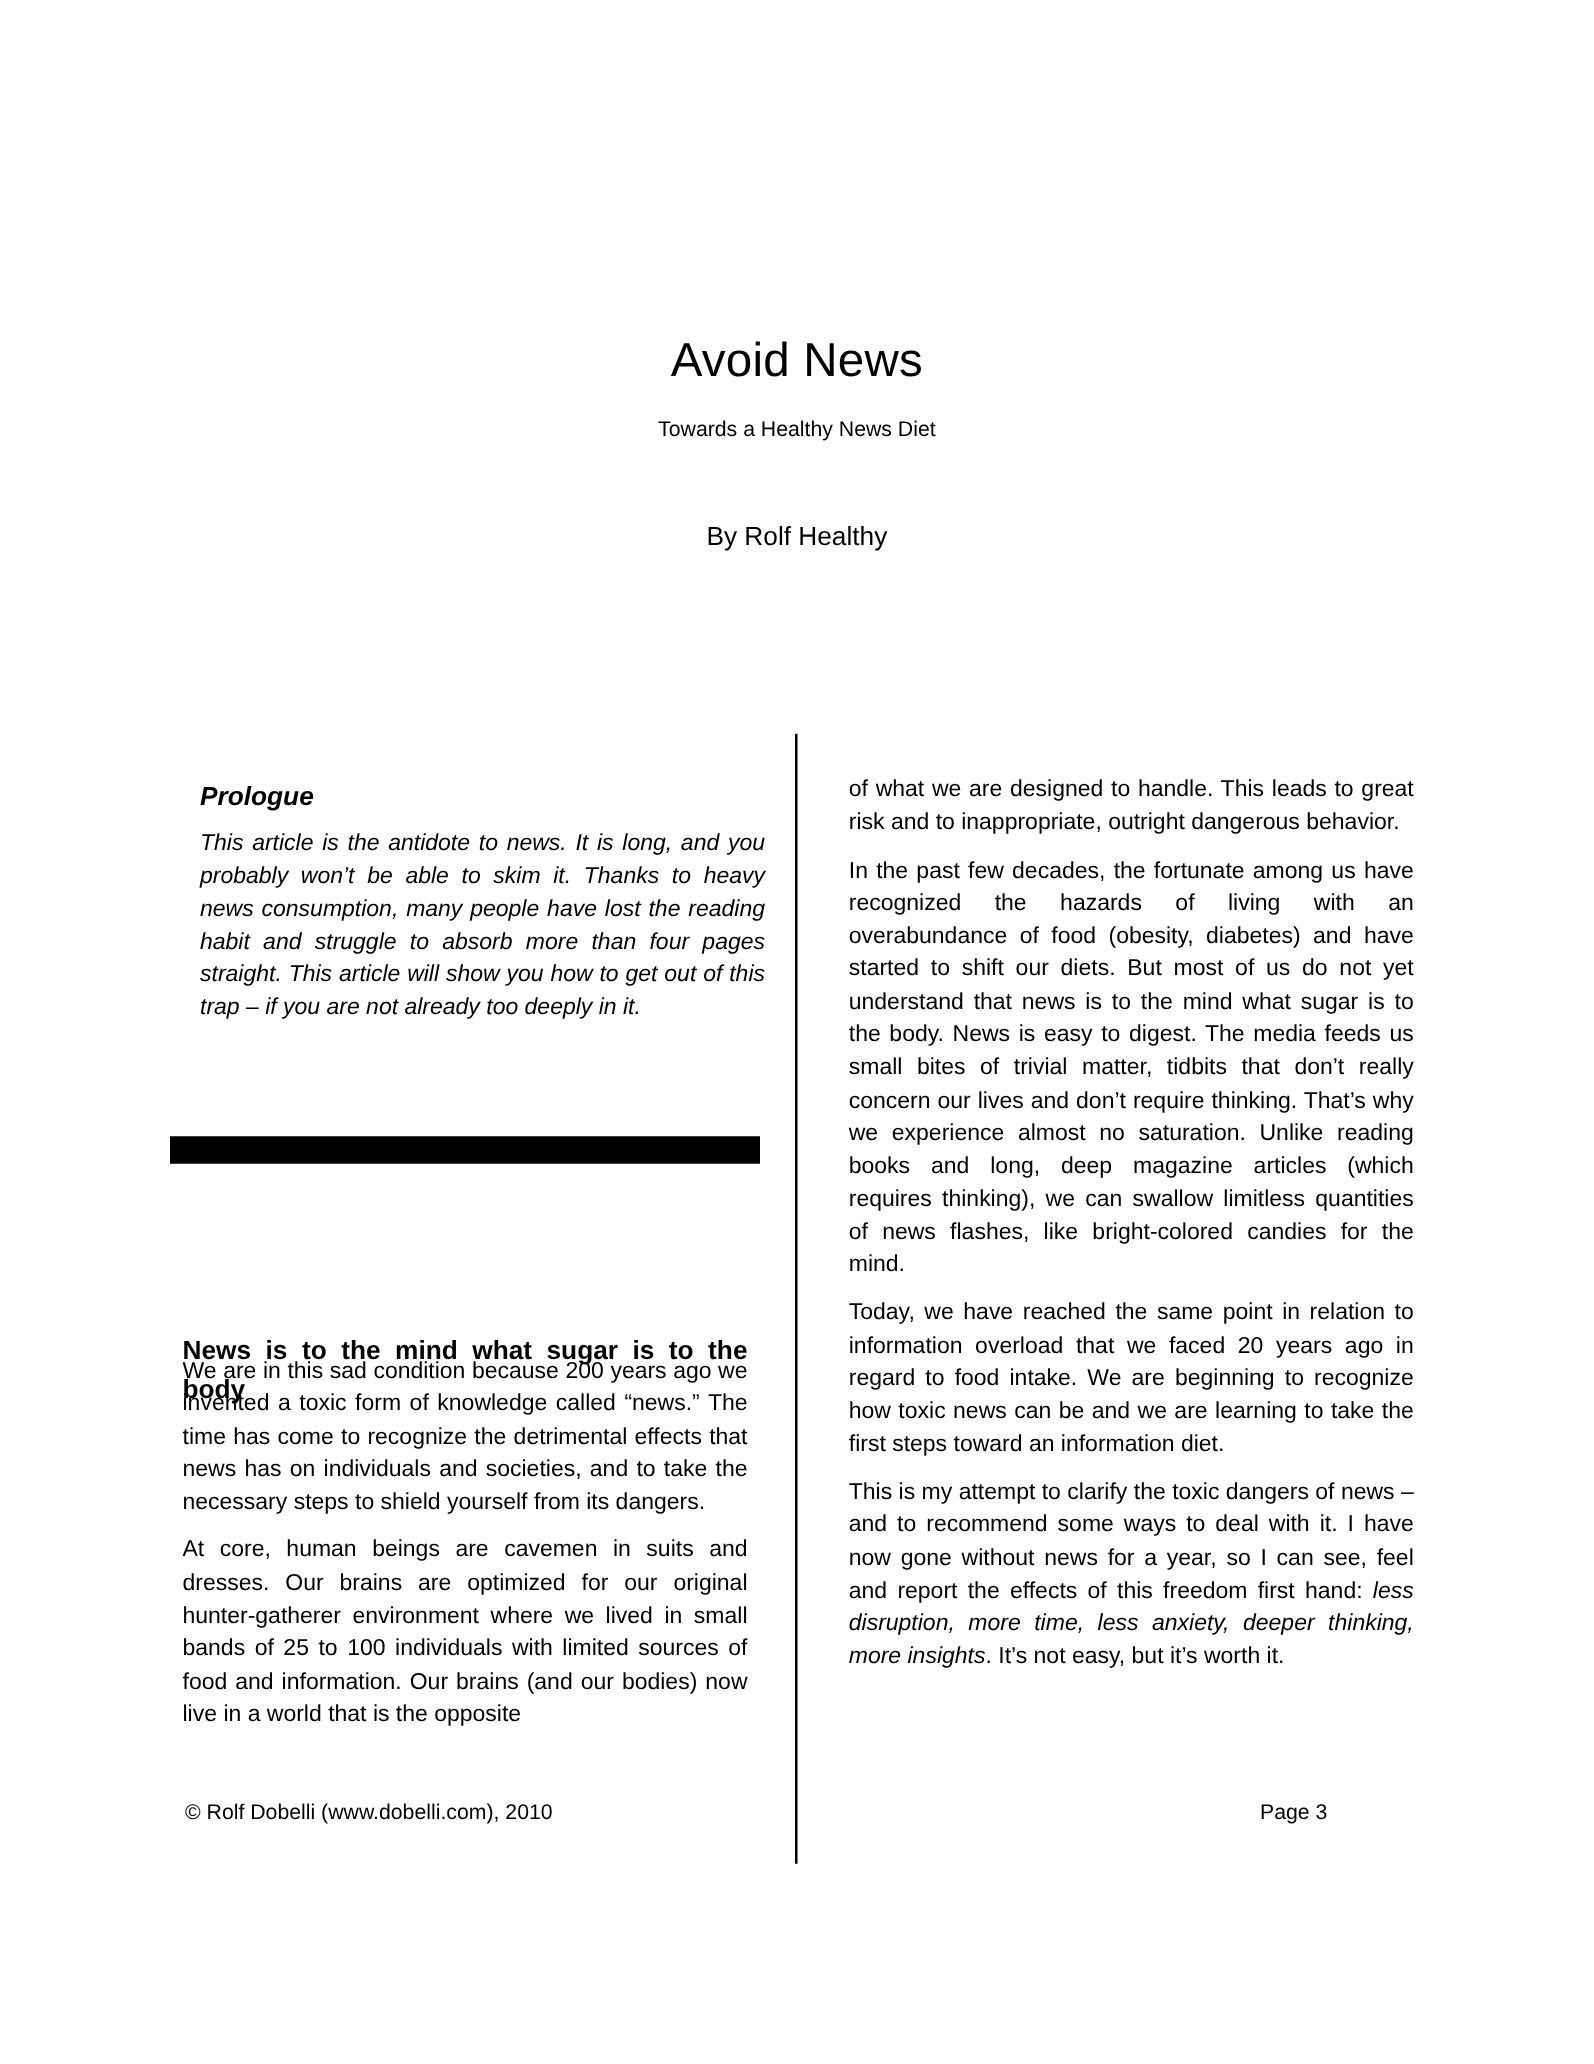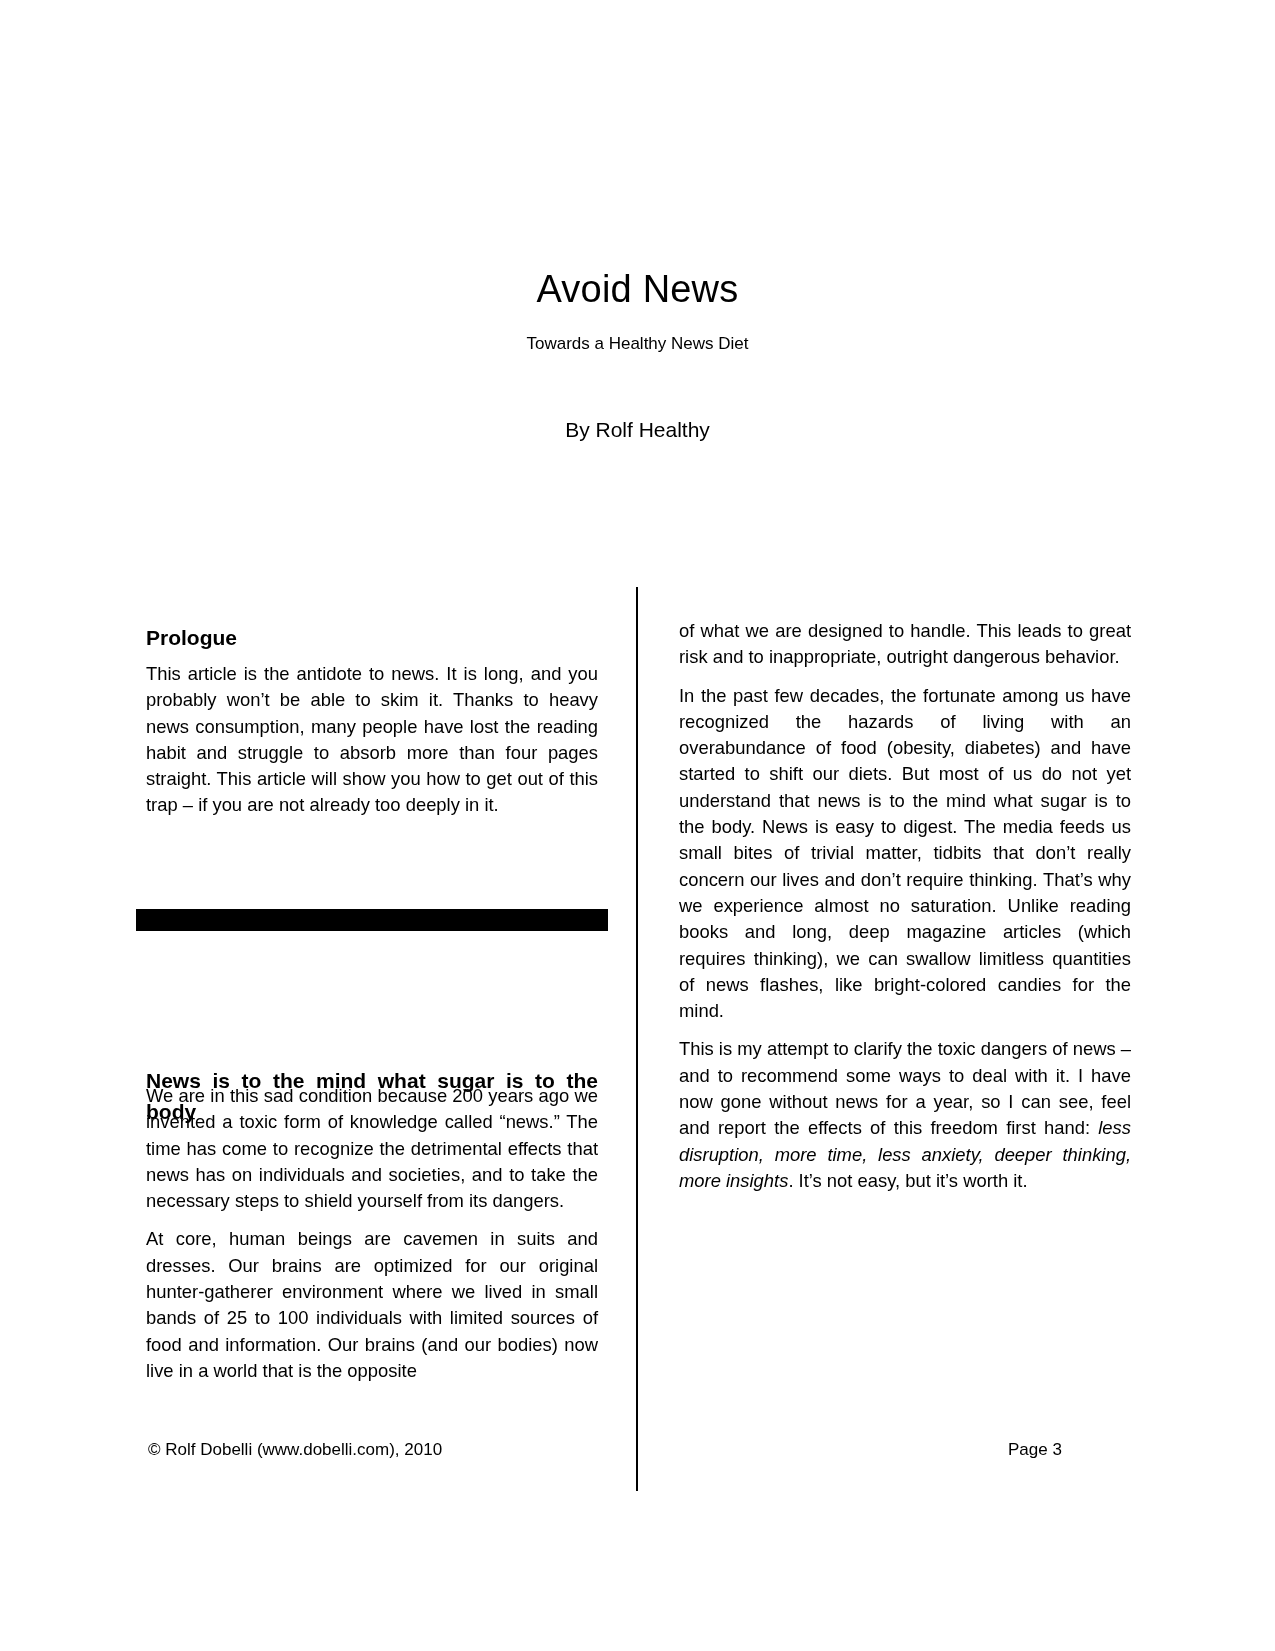--- a/index.html
+++ b/index.html
@@ -4,21 +4,21 @@
 <style>
   html, body { margin: 0; padding: 0; background: #ffffff; }
   body { width: 1275px; height: 1651px; position: relative; overflow: hidden;
          font-family: "Liberation Sans", "DejaVu Sans", sans-serif; color: #000; }
   .title { position: absolute; left: 0; width: 1275px; text-align: center; font-weight: normal; }
   #doc-title { top: 268px; font-size: 38px; letter-spacing: 0.2px; }
   #doc-subtitle { top: 334px; font-size: 17px; }
   #doc-author { top: 418px; font-size: 21px; }
 
   .col { position: absolute; top: 622px; width: 452px; font-size: 18.4px; line-height: 26.3px; }
-  #col-left { left: 146px; }
+  #col-left { left: 160px; font-style: italic; }
   #col-right { left: 664px; top: 618px; margin-left: 15px; }
   .col p { margin: 0 0 12px 0; text-align: justify; }
   .col h2 { margin: 0 0 8px 0; font-size: 21px; line-height: 31px; font-weight: bold; text-align: justify; }
   .col em { font-style: italic; }
 
   #divider { position: absolute; left: 636px; top: 587px; width: 2px; height: 904px; background: #000; }
   #black-bar { position: absolute; left: 136px; top: 909px; width: 472px; height: 22px; background: #000; }
 
   #h-news { position: absolute; left: 146px; top: 1011px; width: 452px; }
   #left-lower { position: absolute; left: 146px; top: 1083px; width: 452px; font-size: 18.4px; line-height: 26.3px; }
@@ -49,17 +49,18 @@
 <div id="left-lower">
   <p>We are in this sad condition because 200 years ago we invented a toxic form of knowledge called “news.” The time has come to recognize the detrimental effects that news has on individuals and societies, and to take the necessary steps to shield yourself from its dangers.</p>
   <p>At core, human beings are cavemen in suits and dresses. Our brains are optimized for our original hunter-gatherer environment where we lived in small bands of 25 to 100 individuals with limited sources of food and information. Our brains (and our bodies) now live in a world that is the opposite</p>
 </div>
 
 <div id="divider"></div>
 
 <div id="col-right" class="col">
   <p>of what we are designed to handle. This leads to great risk and to inappropriate, outright dangerous behavior.</p>
   <p>In the past few decades, the fortunate among us have recognized the hazards of living with an overabundance of food (obesity, diabetes) and have started to shift our diets. But most of us do not yet understand that news is to the mind what sugar is to the body. News is easy to digest. The media feeds us small bites of trivial matter, tidbits that don’t really concern our lives and don’t require thinking. That’s why we experience almost no saturation. Unlike reading books and long, deep magazine articles (which requires thinking), we can swallow limitless quantities of news flashes, like bright-colored candies for the mind.</p>
+  <p>Today, we have reached the same point in relation to information overload that we faced 20 years ago in regard to food intake. We are beginning to recognize how toxic news can be and we are learning to take the first steps toward an information diet.</p>
   <p><span>This is my attempt to clarify the toxic dangers of news – and to recommend some ways to deal with it. I have now gone without news for a year, so I can see, feel and report the effects of this freedom first hand: </span><em>less disruption, more time, less anxiety, deeper thinking, more insights</em><span>. It’s not easy, but it’s worth it.</span></p>
 </div>
 
 <div id="footer-copy" class="footer">© Rolf Dobelli (www.dobelli.com), 2010</div>
 <div id="footer-page" class="footer">Page 3</div>
 
 </body></html>

